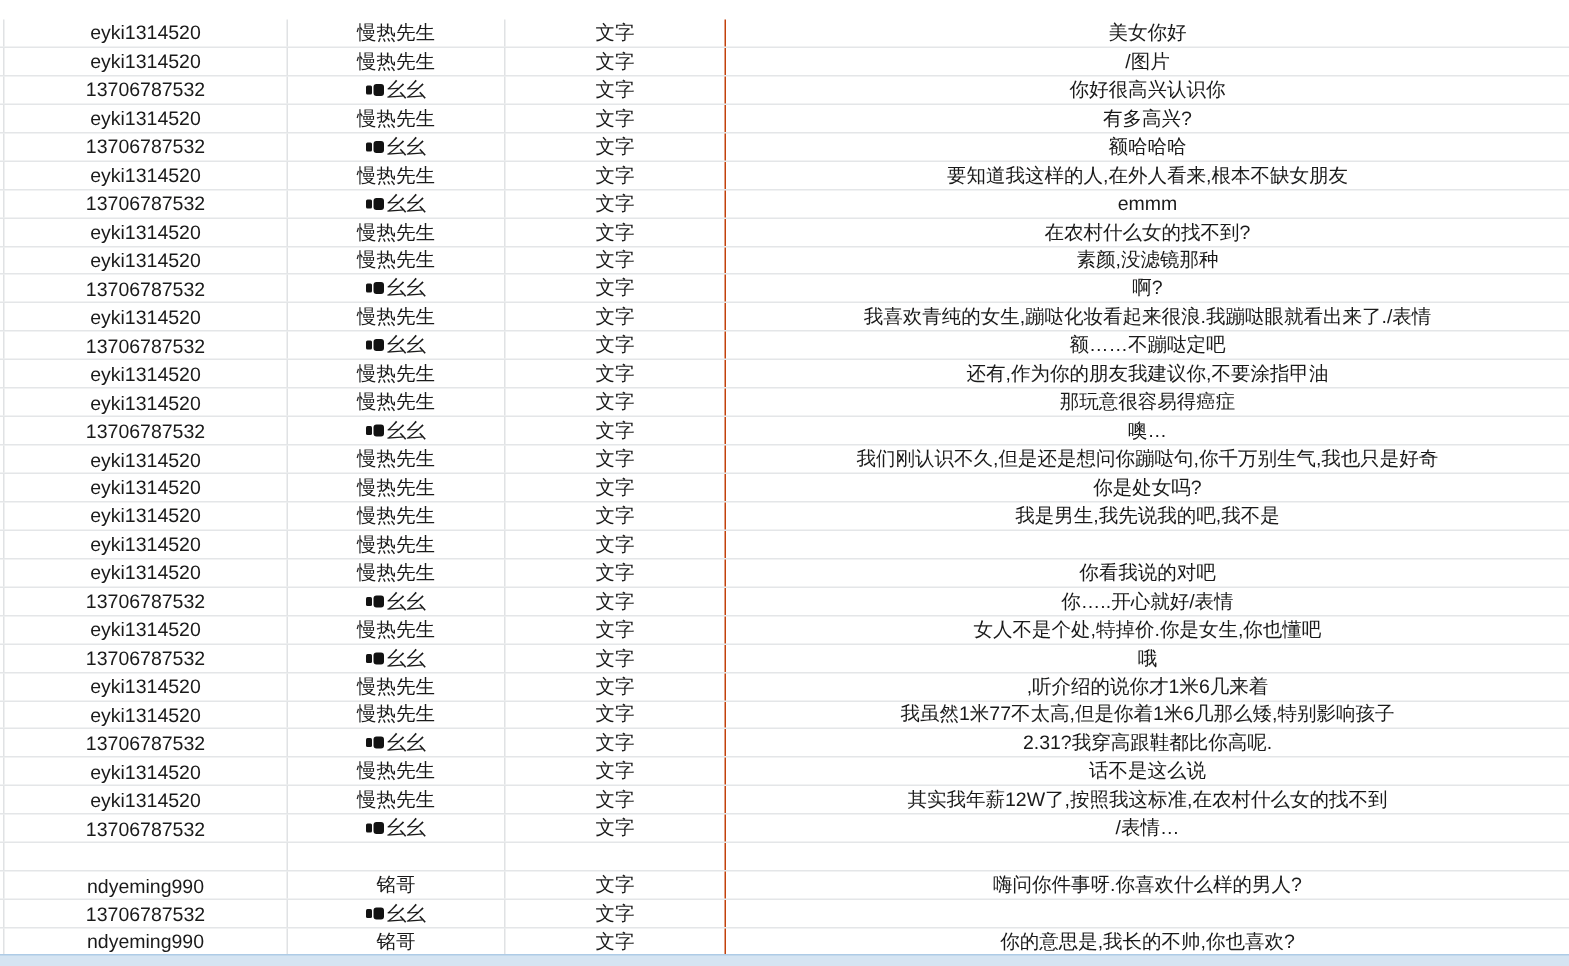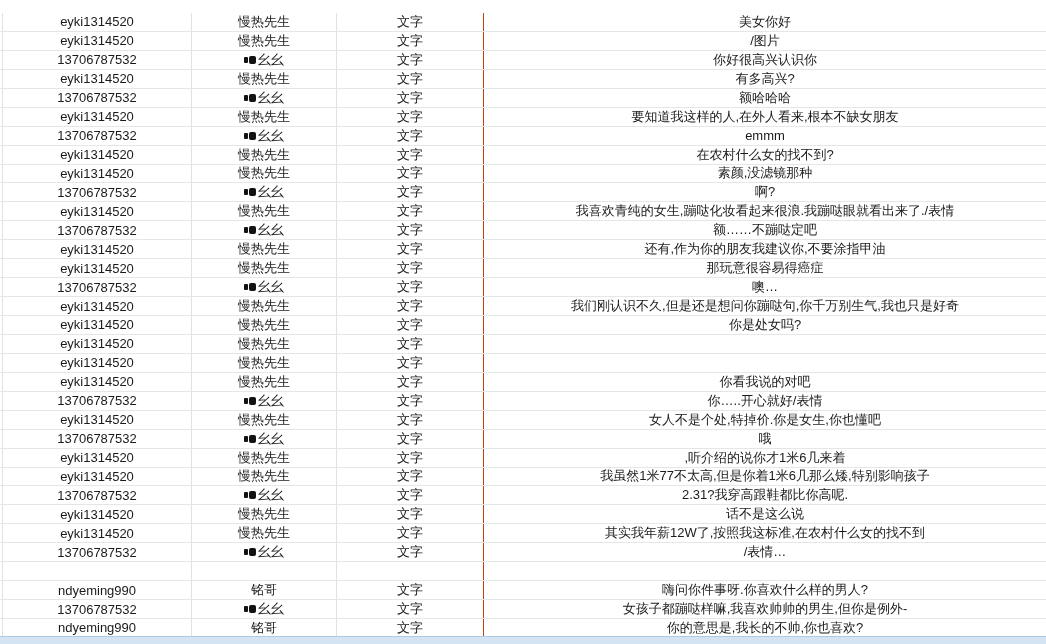--- a/index.html
+++ b/index.html
@@ -351,20 +351,23 @@
     <div class="cell c-acc">
       <span>eyki1314520</span>
     </div>
     <div class="cell c-nick">
 
       <span>慢热先生</span>
     </div>
     <div class="cell c-type">
       <span>文字</span>
     </div>
+    <div class="cell c-msg">
+      <span>我是男生,我先说我的吧,我不是</span>
+    </div>
   </div>
       <div class="row">
     <div class="cell spacer"></div>
     <div class="cell c-acc">
       <span>eyki1314520</span>
     </div>
     <div class="cell c-nick">
 
       <span>慢热先生</span>
     </div>
@@ -583,23 +586,20 @@
     </div>
     <div class="cell c-nick">
       <span class="emoji">
             <i class="b1"></i>
             <i class="b2"></i>
           </span>
       <span>幺幺</span>
     </div>
     <div class="cell c-type">
       <span>文字</span>
-    </div>
-    <div class="cell c-msg">
-      <span>女孩子都蹦哒样嘛,我喜欢帅帅的男生,但你是例外-</span>
     </div>
   </div>
       <div class="row">
     <div class="cell spacer"></div>
     <div class="cell c-acc">
       <span>ndyeming990</span>
     </div>
     <div class="cell c-nick">
 
       <span>铭哥</span>

